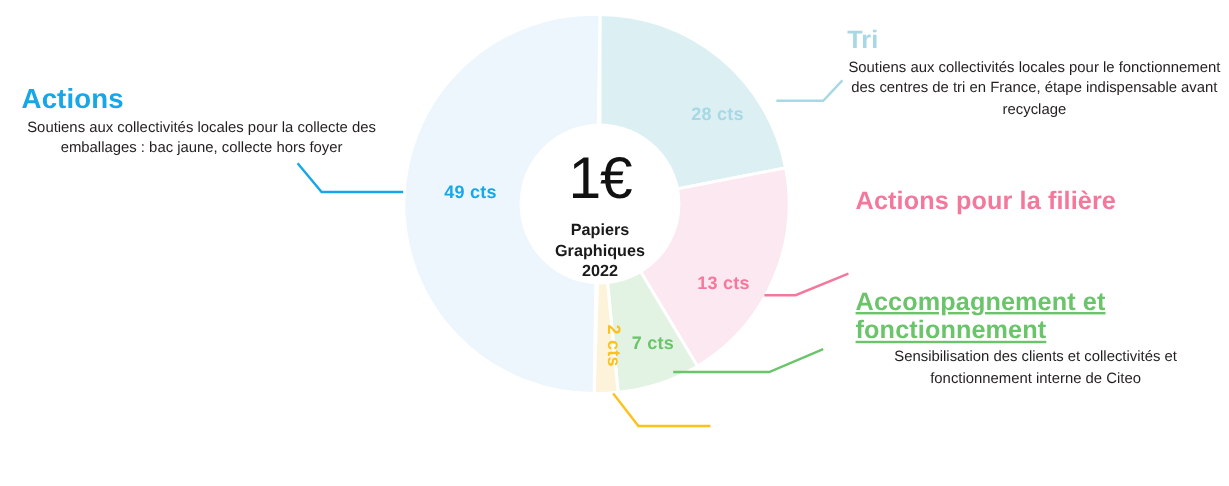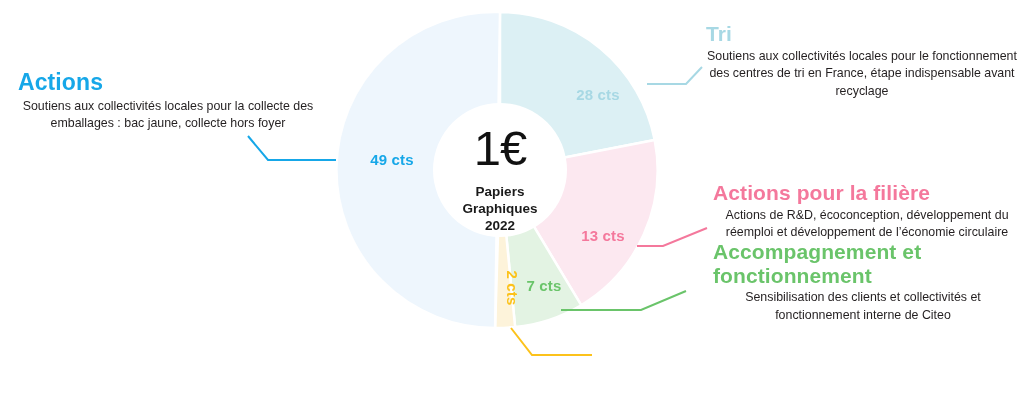--- a/index.html
+++ b/index.html
@@ -65,28 +65,28 @@
   .callout-body {
     margin: 0;
     font-size: 12.4px;
     line-height: 1.42;
     color: #231f20;
     text-align: center;
   }
 
   #callout-collecte { left: 18px;  top: 70px;  width: 300px; }
   #callout-tri      { left: 706px; top: 22px;  width: 312px; }
-  #callout-actions  { left: 713px; top: 181px; width: 308px; }
+  #callout-actions  { left: 713px; top: 156px; width: 308px; }
   #callout-accomp   { left: 713px; top: 240px; width: 300px; }
   #callout-mobil    { left: 608px; top: 342px; width: 300px; }
 
   #callout-collecte .callout-title { color: #16a7e8; font-size: 23px; }
   #callout-tri      .callout-title { color: #a7d8e4; }
   #callout-actions  .callout-title { color: #f4789c; }
-  #callout-accomp   .callout-title { color: #6ac46a; }
+  #callout-accomp   .callout-title { color: #6ac46a; text-decoration: underline; }
   #callout-mobil    .callout-title { color: #fcc21b; }
 
   
   #connectors {
     position: absolute;
     left: 0; top: 0;
     width: 1024px; height: 405px;
     pointer-events: none;
   }
   .connector { fill: none; stroke-width: 2; }
@@ -137,21 +137,20 @@
     <p class="callout-body">Soutiens aux collectivités locales pour la collecte des emballages : bac jaune, collecte hors foyer</p>
   </div>
 
   <div class="callout" id="callout-tri">
     <p class="callout-title">Tri</p>
     <p class="callout-body">Soutiens aux collectivités locales pour le fonctionnement des centres de tri en France, étape indispensable avant recyclage</p>
   </div>
 
   <div class="callout" id="callout-actions">
     <p class="callout-title">Actions pour la filière</p>
-    <p class="callout-body">Actions de R&amp;D, écoconception, développement du réemploi et développement de l’économie circulaire</p>
   </div>
 
   <div class="callout" id="callout-accomp">
     <p class="callout-title">Accompagnement et fonctionnement</p>
     <p class="callout-body">Sensibilisation des clients et collectivités et fonctionnement interne de Citeo</p>
   </div>
 
 
 </div>
 

